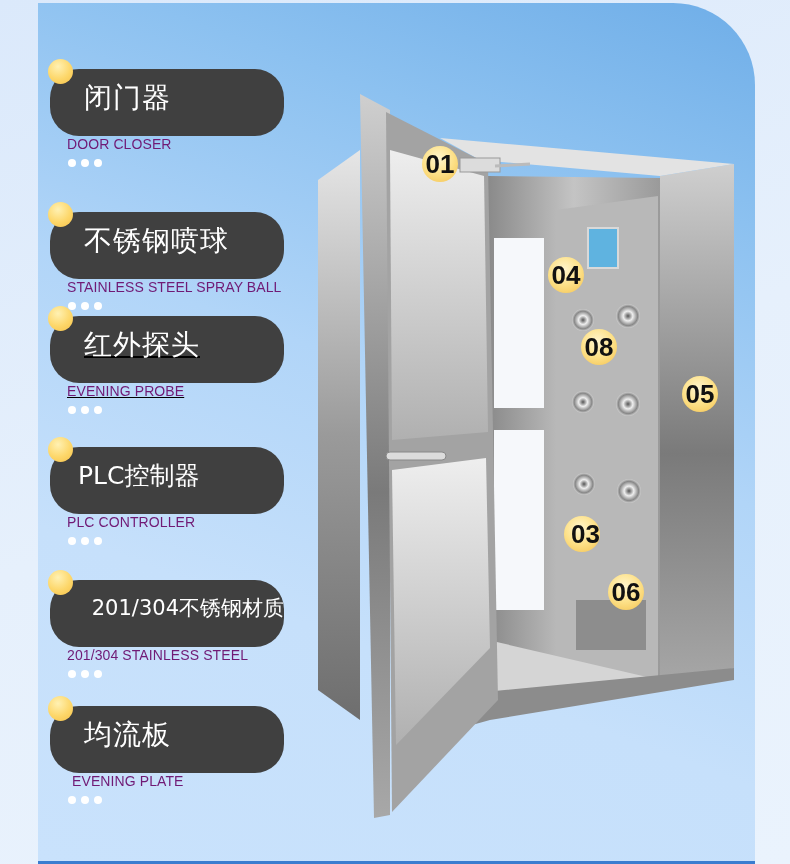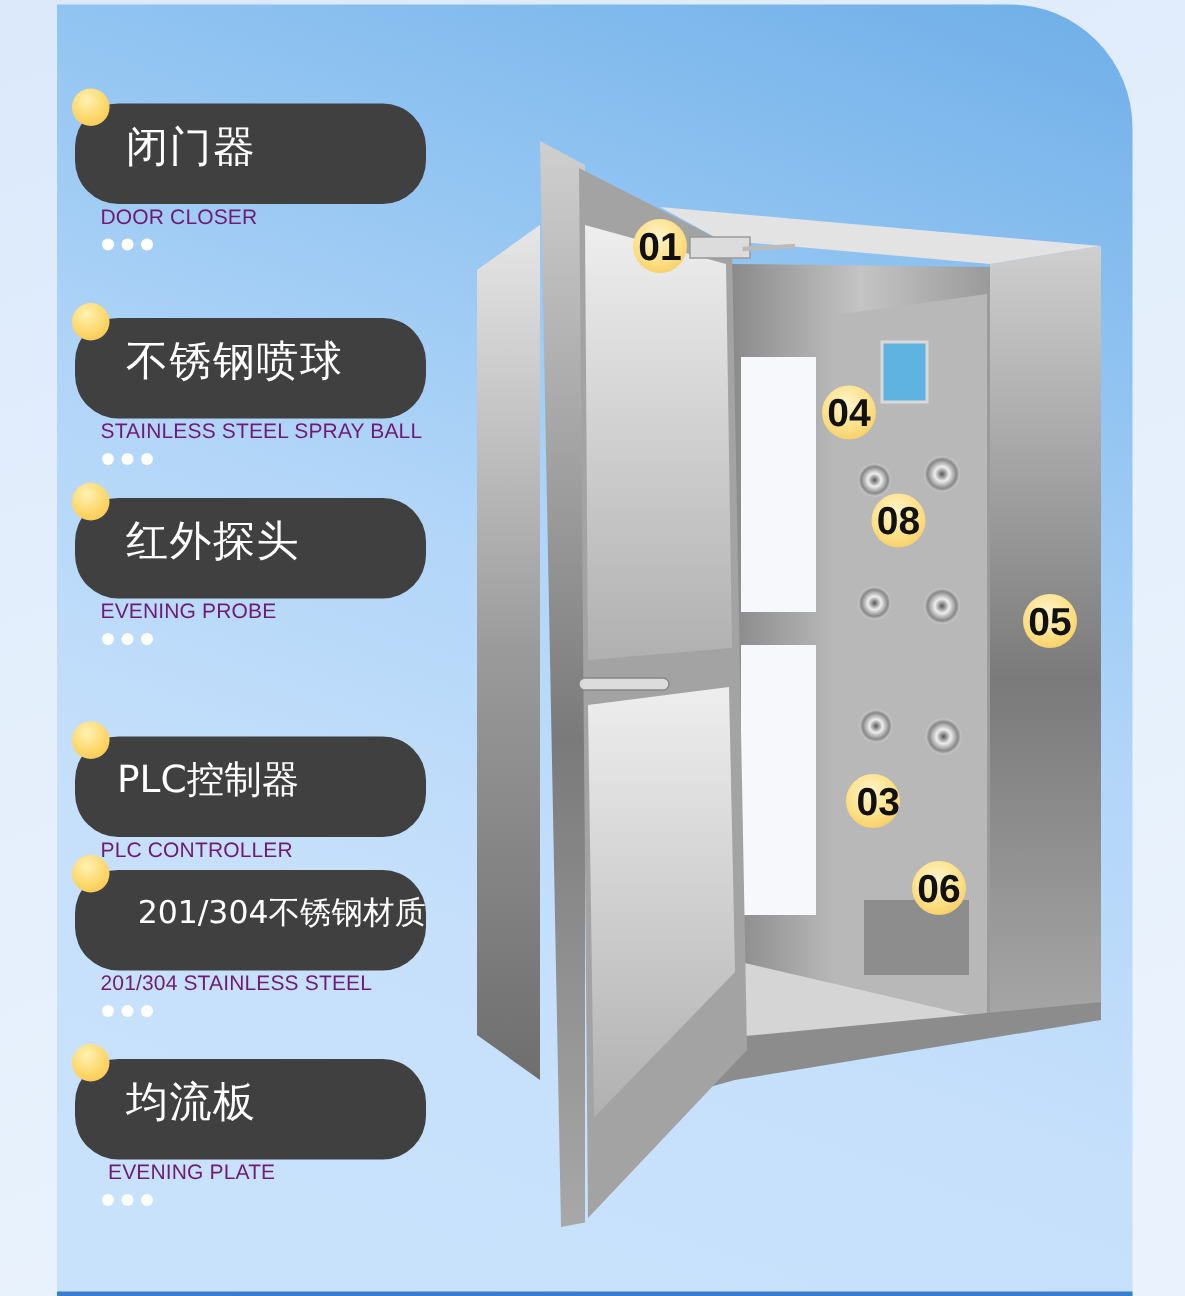--- a/index.html
+++ b/index.html
@@ -30,21 +30,21 @@
     background: #404040;
     border-radius: 29px;
     color: #ffffff;
     font-size: 28px;
     line-height: 57px;
     padding-left: 34px;
     white-space: nowrap;
     letter-spacing: 1px;
   }
   .pill.small { font-size: 21px; padding-left: 18px; letter-spacing: 0; text-align: right; }
-  .pill.mid { font-size: 25px; padding-left: 28px; letter-spacing: 0; margin-top: 44px; }
+  .pill.mid { font-size: 25px; padding-left: 28px; letter-spacing: 0; }
   .dot-yellow {
     position: absolute; left: -2px; top: -10px;
     width: 25px; height: 25px; border-radius: 50%;
     background: radial-gradient(circle at 40% 30%, #fff1b3 0%, #fdd76a 55%, #f5c14a 100%);
   }
   .en {
     margin-top: 0; margin-left: 17px;
     color: #701a75;
     font-family: "Liberation Sans", sans-serif;
     font-size: 14px;
@@ -130,21 +130,21 @@
   <rect x="386" y="452" width="60" height="8" rx="4" fill="#dcdcdc" stroke="#888"></rect>
 
   <rect x="460" y="158" width="40" height="14" fill="#dcdcdc" stroke="#999"></rect>
   <line x1="495" y1="166" x2="530" y2="164" stroke="#bbb" stroke-width="3"></line>
 </svg>
 
 <div class="badge" style="left:422px;top:146px;">01</div>
 <div class="badge" style="left:581px;top:329px;">08</div>
 <div class="badge" style="left:564px;top:516px;text-align:right;">03</div>
 <div class="badge" style="left:548px;top:233px;margin-top:24px;">04</div>
-<div class="badge" style="left:682px;top:396px;">05</div>
+<div class="badge" style="left:682px;top:376px;">05</div>
 <div class="badge" style="left:608px;top:574px;">06</div>
 
 <div class="feature" style="top:69px;">
   <div class="pill">
     <span class="dot-yellow"></span>
     <span>闭门器</span>
   </div>
   <div class="en">DOOR CLOSER</div>
   <div class="dots">
       <span></span>
@@ -159,21 +159,21 @@
     <span>不锈钢喷球</span>
   </div>
   <div class="en">STAINLESS STEEL SPRAY BALL</div>
   <div class="dots">
       <span></span>
       <span></span>
       <span></span>
     </div>
 </div>
 
-<div class="feature" style="top:332px;">
+<div class="feature" style="top:316px;text-decoration:underline;">
   <div class="pill">
     <span class="dot-yellow"></span>
     <span>红外探头</span>
   </div>
   <div class="en">EVENING PROBE</div>
   <div class="dots">
       <span></span>
       <span></span>
       <span></span>
     </div>

